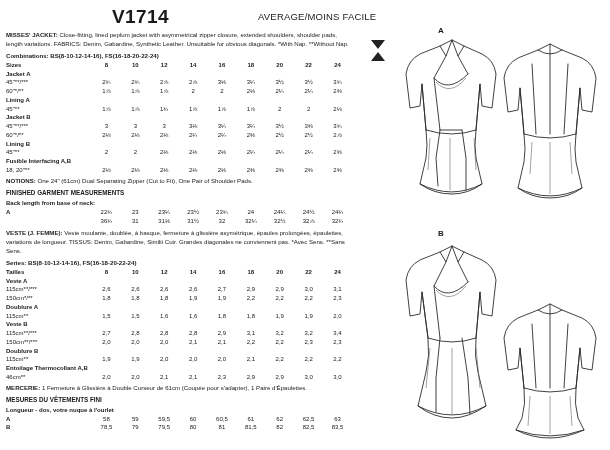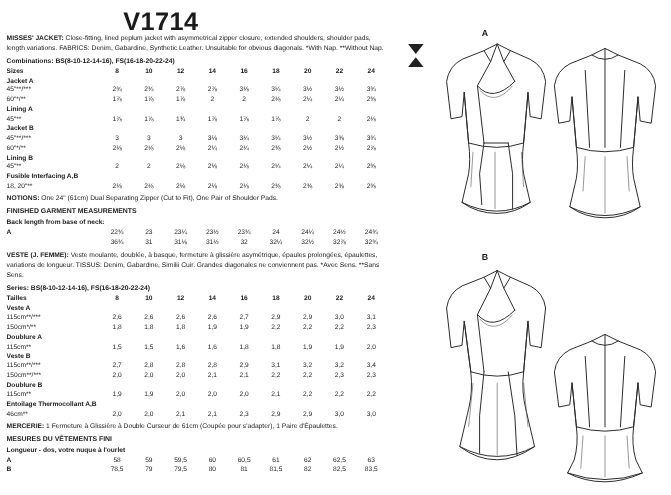--- a/index.html
+++ b/index.html
@@ -7,21 +7,21 @@
     width:610px;height:450px;background:#ffffff;
     font-family:"Liberation Sans", sans-serif;
     color:#1a1a1a;
     overflow:hidden;
   }
   .page{position:relative;width:610px;height:450px;}
 
   
   .hdr-title{
     position:absolute;left:112px;top:6px;
-    font-size:23px;font-weight:bold;letter-spacing:.4px;
+    font-size:19px;font-weight:bold;letter-spacing:.4px;
   }
   .hdr-diff{
     position:absolute;left:258px;top:11px;
     font-size:9.5px;letter-spacing:.2px;
   }
 
   
   .col{
     position:absolute;left:6px;top:31px;width:346px;
     font-size:6.1px;line-height:1.42;
@@ -59,20 +59,21 @@
   .ln{fill:none;stroke:#2b2b2b;stroke-width:.9;stroke-linejoin:round;stroke-linecap:round;}
   .lnf{fill:#ffffff;stroke:#2b2b2b;stroke-width:.9;stroke-linejoin:round;stroke-linecap:round;}
   .thin{fill:none;stroke:#555;stroke-width:.55;}
 </style>
 </head>
 <body>
 
 <div class="page">
 
   <div class="hdr-title">V1714</div>
+  <div class="hdr-diff">AVERAGE/MOINS FACILE</div>
 
   <div class="col">
 
     <div class="para">
       <span class="b">MISSES' JACKET:</span><span> Close-fitting, lined peplum jacket with asymmetrical zipper closure, extended shoulders, shoulder pads, length variations. FABRICS: Denim, Gabardine, Synthetic Leather. Unsuitable for obvious diagonals. *With Nap. **Without Nap.</span>
     </div>
 
     <div class="combi">
       <span>Combinations:</span>
       <span>BS(8-10-12-14-16), FS(16-18-20-22-24)</span>

